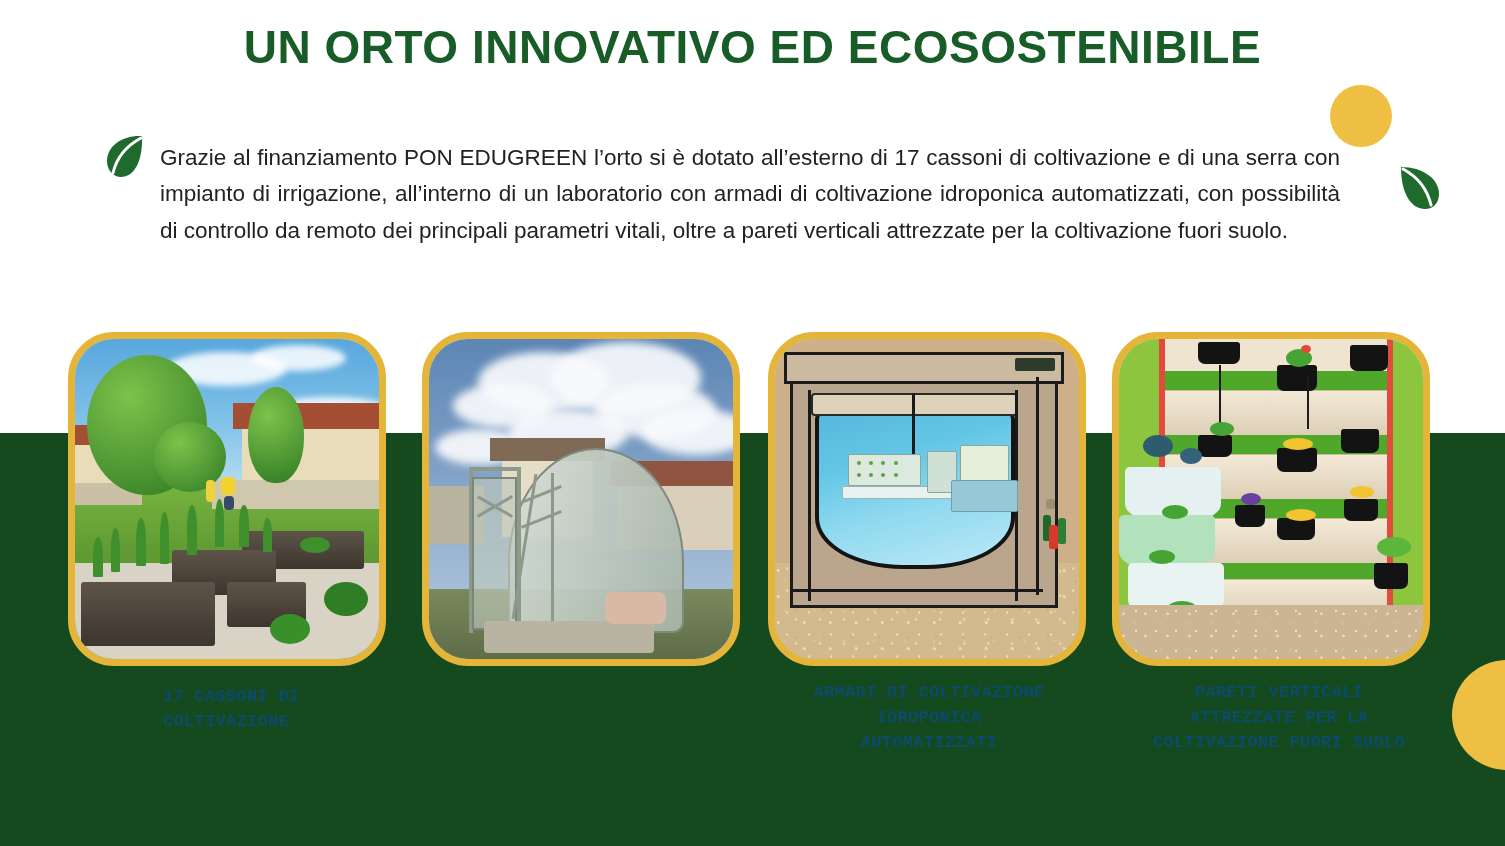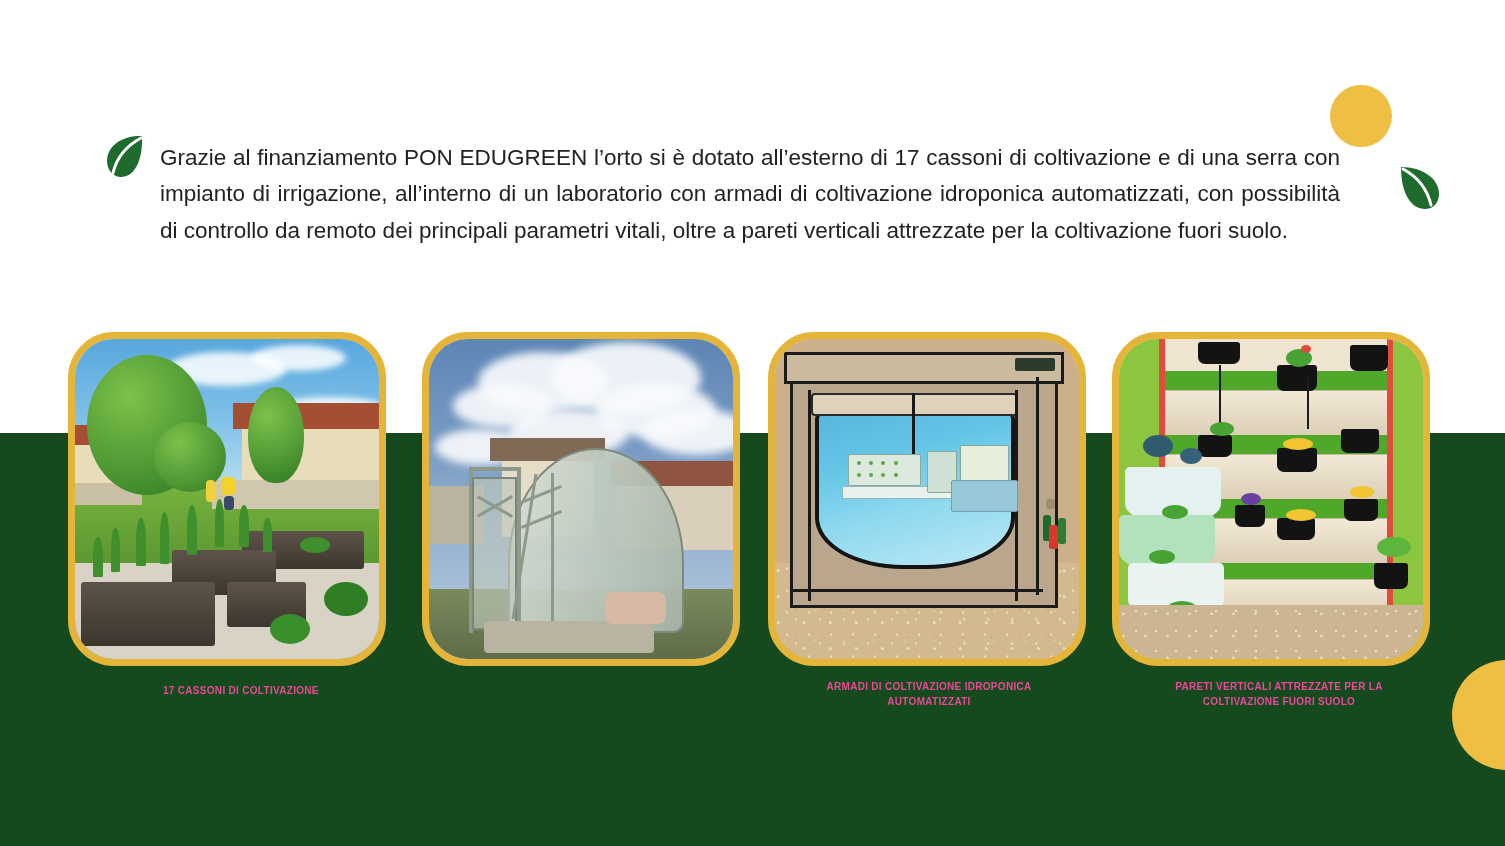--- a/index.html
+++ b/index.html
@@ -75,26 +75,26 @@
   .card .photo { position:absolute; inset:0; overflow:hidden; }
 
   .card-1 { left:68px; }
   .card-2 { left:422px; }
   .card-3 { left:768px; }
   .card-4 { left:1112px; }
 
   
   .caption {
     position:absolute;
-    color:#ec4899;
-    font-size:10px;
+    color:#0c4a6e;
+    font-size:17px;
     font-weight:bold;
     line-height:1.48;
     letter-spacing:0.3px;
-    font-family:Liberation Sans, sans-serif;
+    font-family:Liberation Mono, monospace;
   }
   .cap-1 { left:163px; top:684px; width:210px; text-align:left; }
   .cap-2 { left:440px; top:686px; width:290px; text-align:center; }
   .cap-3 { left:805px; top:680px; width:248px; text-align:center; }
   .cap-4 { left:1148px; top:680px; width:262px; text-align:center; }
 
   
   .scene { position:absolute; inset:0; }
 
   
@@ -189,20 +189,21 @@
     </svg>
   </div>
 
   <div class="leaf leaf-right">
     <svg viewBox="0 0 44 48" width="44" height="48" aria-hidden="true">
       <path d="M3 4c22 0 38 12 38 27 0 9-6 15-14 15C14 46 3 32 3 4z" fill="#1f6b2e"></path>
       <path d="M5 6c13 7 24 19 28 36" fill="none" stroke="#ffffff" stroke-width="3" stroke-linecap="round"></path>
     </svg>
   </div>
 
+  <h1 class="title">UN ORTO INNOVATIVO ED ECOSOSTENIBILE</h1>
 
   <p class="para">Grazie al finanziamento PON EDUGREEN l’orto si è dotato all’esterno di 17 cassoni di coltivazione e di una serra con impianto di irrigazione, all’interno di un laboratorio con armadi di coltivazione  idroponica automatizzati, con possibilità di controllo da remoto dei principali parametri vitali, oltre a pareti verticali attrezzate per la coltivazione fuori suolo.</p>
 
   <div class="cards">
 
     <div class="card card-1">
       <div class="photo">
         <div class="scene">
           <div class="s1-sky"></div>
           <div class="s1-cloud" style="left:30%;top:4%;width:120px;height:34px;"></div>

